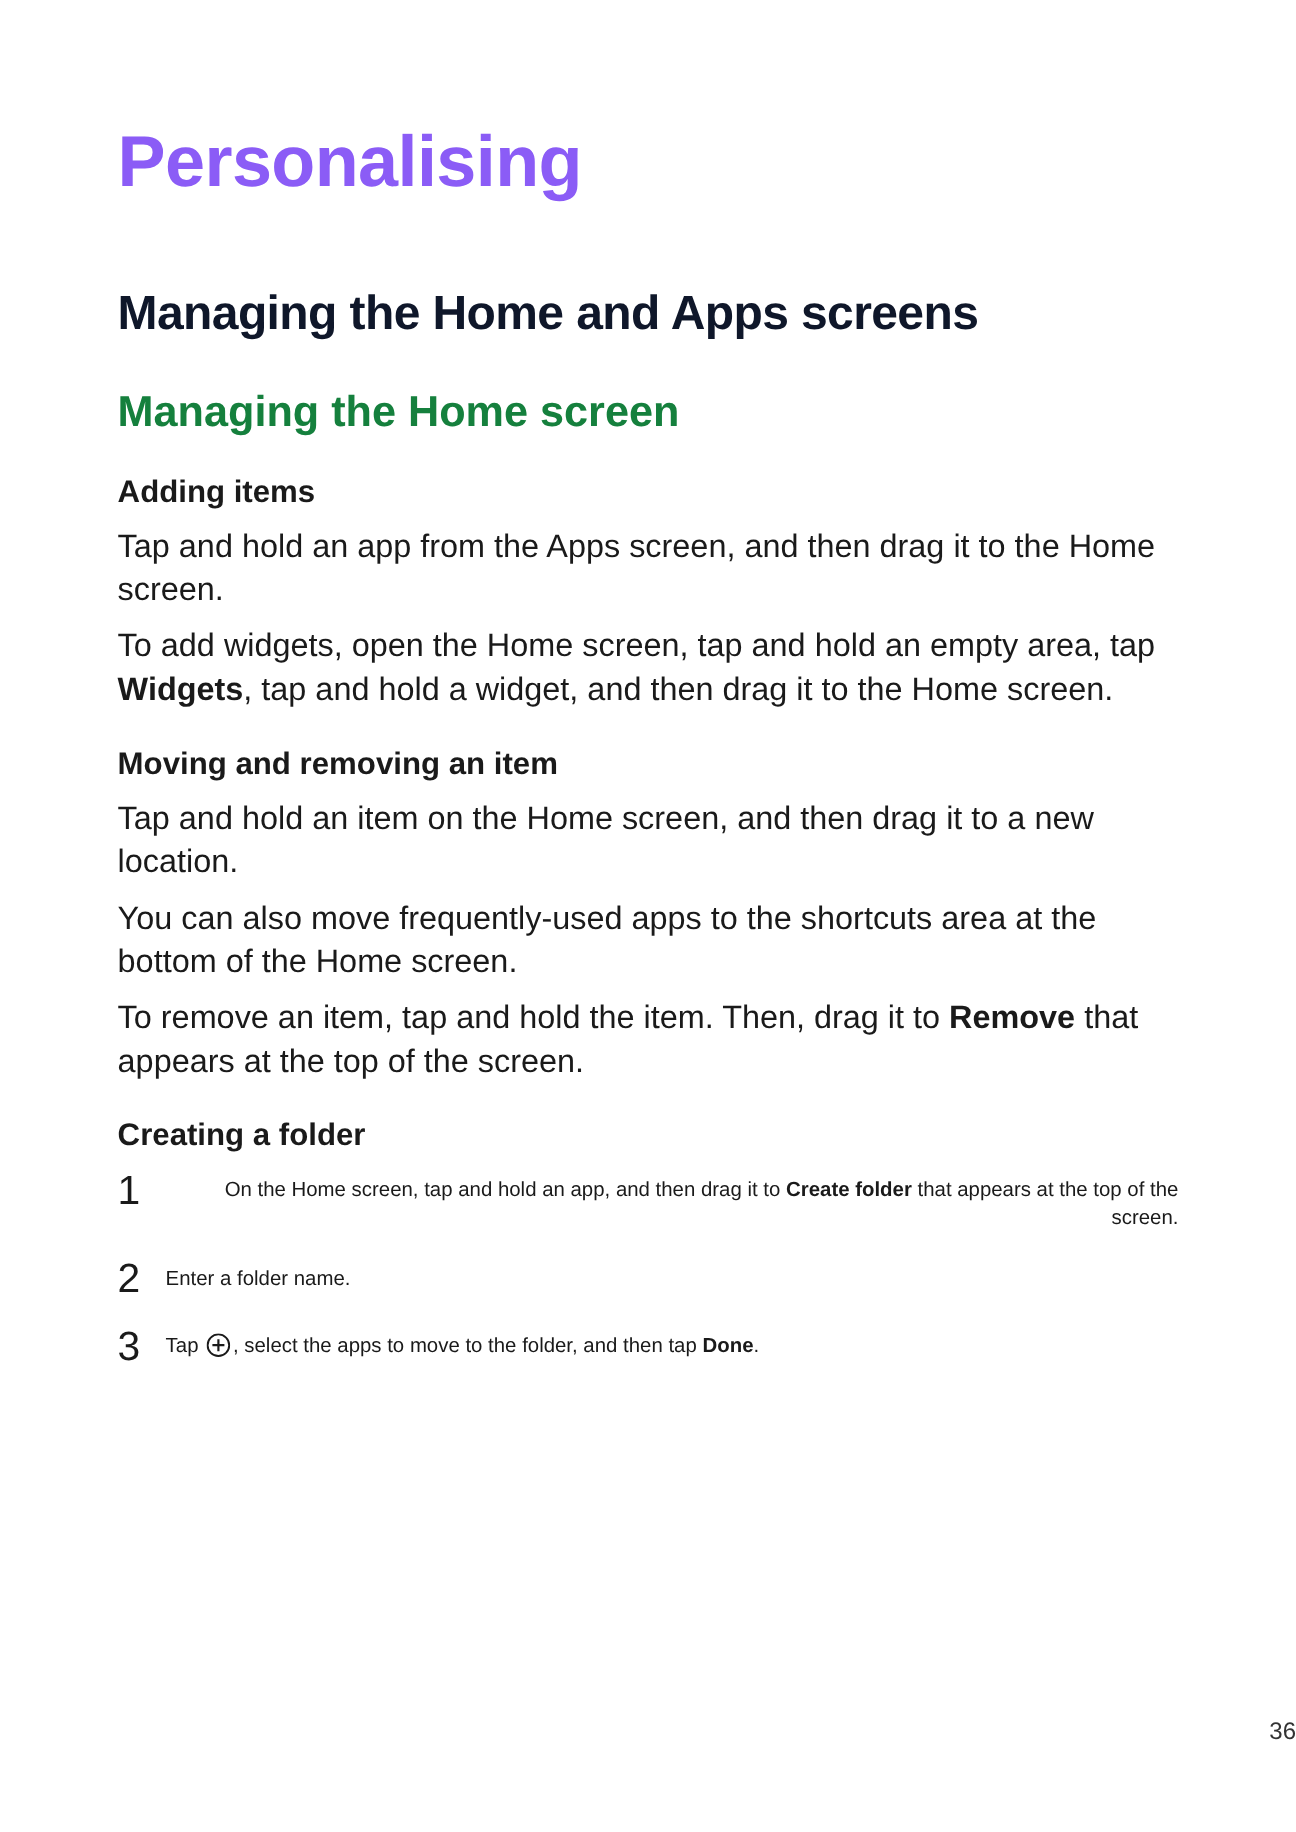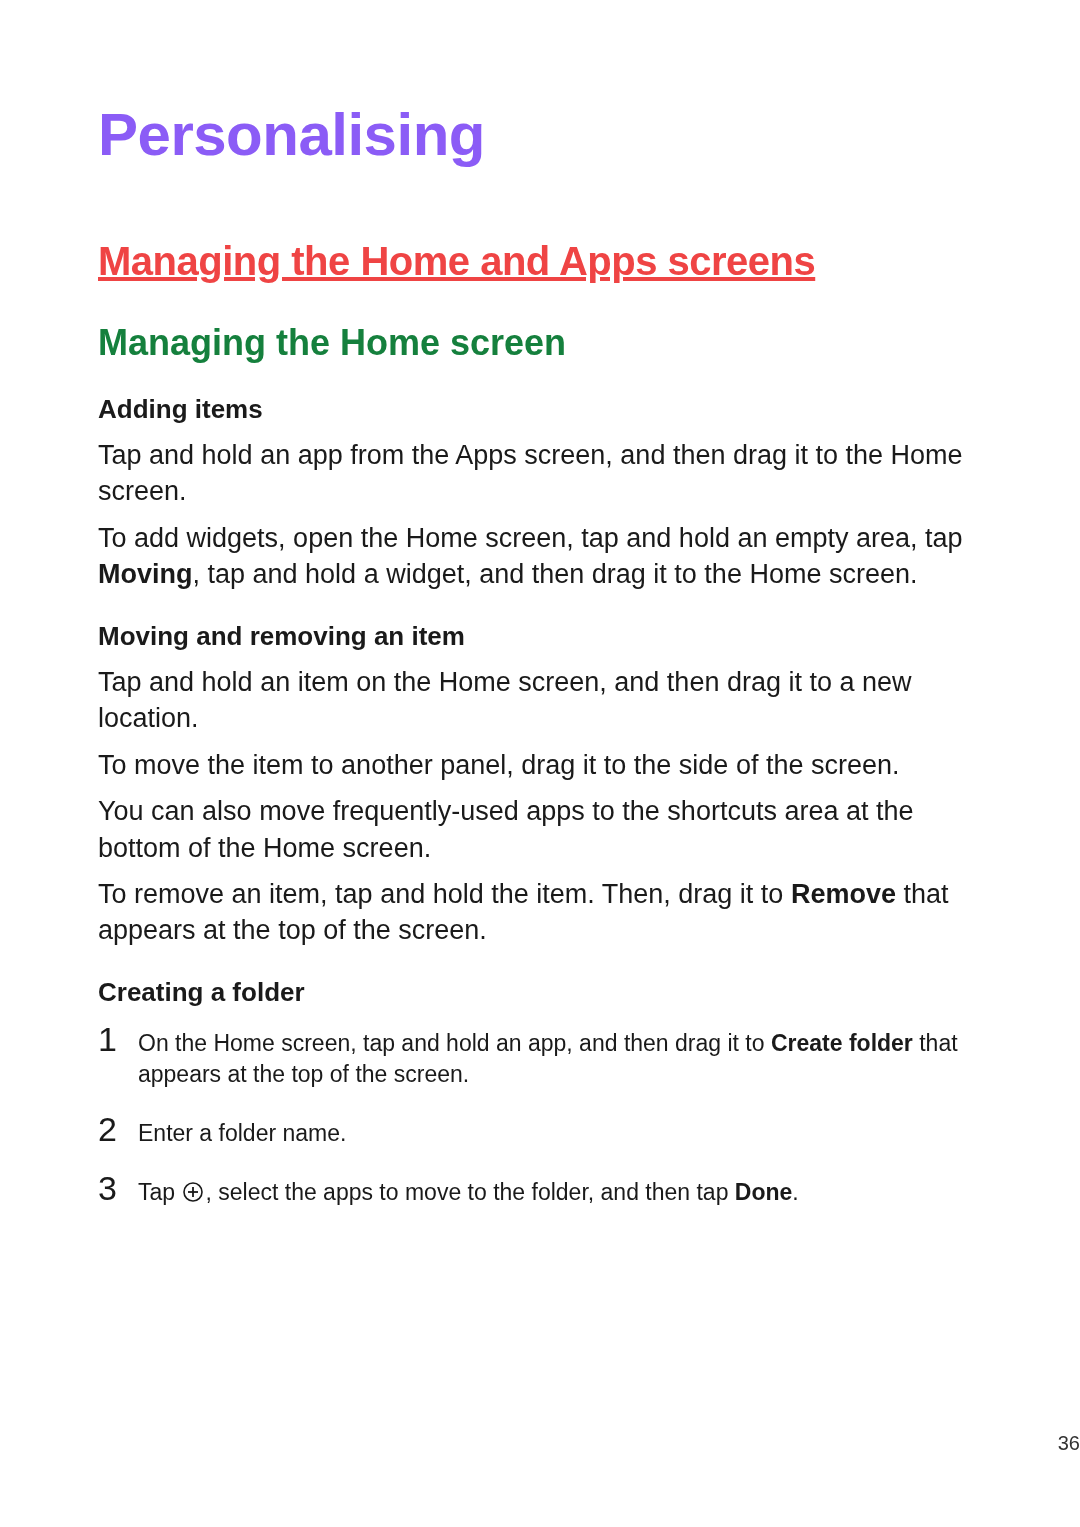--- a/index.html
+++ b/index.html
@@ -16,24 +16,23 @@
   .h1 {
     font-size: 60px;
     font-weight: 700;
     color: #8b5cf6;
     letter-spacing: -0.5px;
     margin-bottom: 70px;
   }
   .h2 {
     font-size: 40px;
     font-weight: 700;
-    color: #ef4444;
+    color: #0f172a;
     letter-spacing: -0.5px;
     margin-bottom: 38px;
-    text-decoration: underline;
   }
   .h3 {
     font-size: 36px;
     font-weight: 700;
     color: #15803d;
     margin-bottom: 30px;
   }
   .h4 {
     font-size: 26px;
     font-weight: 700;
@@ -61,23 +60,24 @@
   .step-num {
     font-size: 34px;
     font-weight: 400;
     line-height: 1;
     width: 40px;
     flex-shrink: 0;
     color: #1a1a1a;
     padding-top: 0;
   }
   .step-body {
-    font-size: 23px;
+    font-size: 17px;
     line-height: 1.35;
     padding-top: 6px;
+    text-align: right;
   }
   .plus-icon {
     display: inline-flex;
     vertical-align: middle;
     width: 20px;
     height: 20px;
     margin: 0 2px;
     position: relative;
     top: -2px;
   }
@@ -98,26 +98,25 @@
 
   <h1 class="h1">Personalising</h1>
 
   <h2 class="h2">Managing the Home and Apps screens</h2>
 
   <h3 class="h3">Managing the Home screen</h3>
 
   <h4 class="h4 first">Adding items</h4>
   <p class="para">Tap and hold an app from the Apps screen, and then drag it to the Home screen.</p>
   <p class="para">
-    <span>To add widgets, open the Home screen, tap and hold an empty area, tap </span><span class="bold">Moving</span><span>, tap and hold a widget, and then drag it to the Home screen.</span>
+    <span>To add widgets, open the Home screen, tap and hold an empty area, tap </span><span class="bold">Widgets</span><span>, tap and hold a widget, and then drag it to the Home screen.</span>
   </p>
 
   <h4 class="h4">Moving and removing an item</h4>
   <p class="para">Tap and hold an item on the Home screen, and then drag it to a new location.</p>
-  <p class="para">To move the item to another panel, drag it to the side of the screen.</p>
   <p class="para">You can also move frequently-used apps to the shortcuts area at the bottom of the Home screen.</p>
   <p class="para">
     <span>To remove an item, tap and hold the item. Then, drag it to </span><span class="bold">Remove</span><span> that appears at the top of the screen.</span>
   </p>
 
   <h4 class="h4">Creating a folder</h4>
 
   <ol class="steps">
     <li class="step">
       <div class="step-num">1</div>

